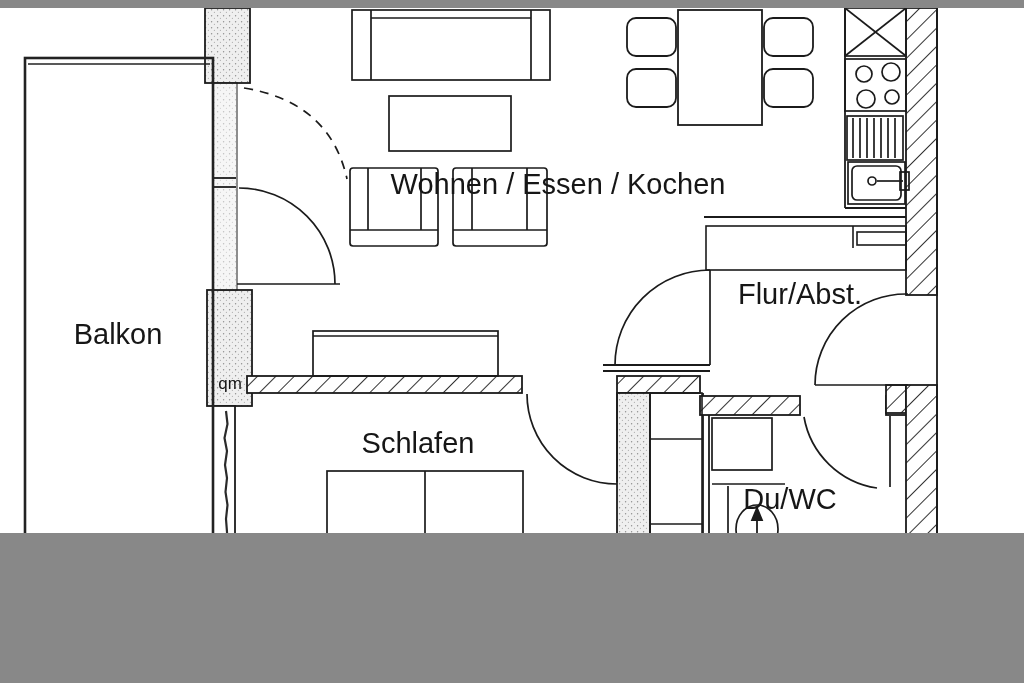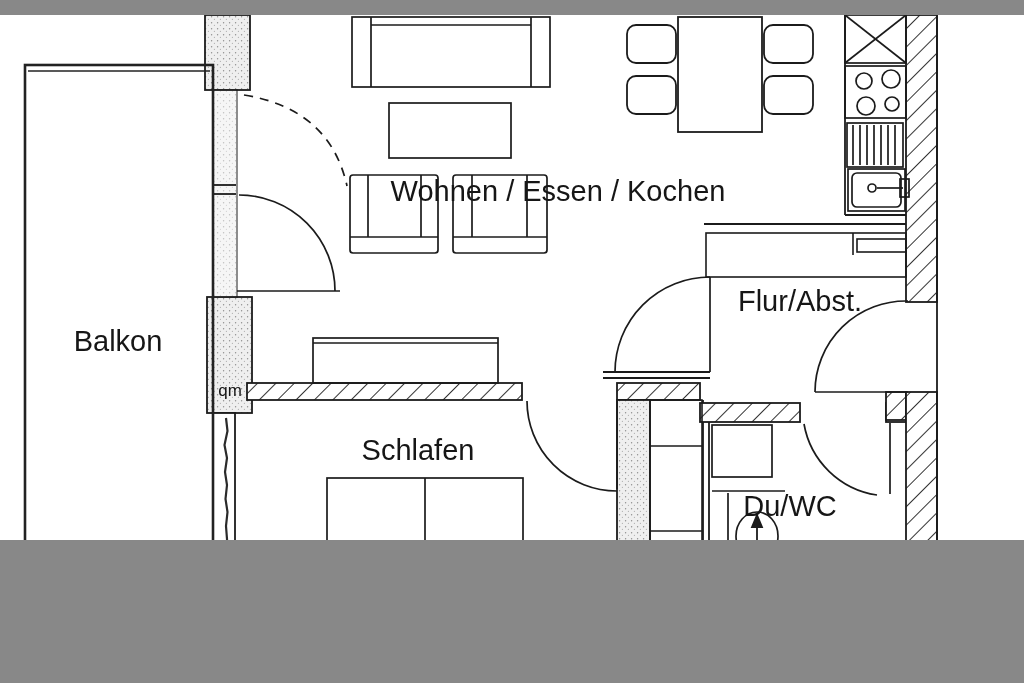--- a/index.html
+++ b/index.html
@@ -1,17 +1,17 @@
 <!DOCTYPE html>
 <html><head>
 <meta charset="utf-8">
 <style>
   html,body{margin:0;padding:0;background:#888;}
   #stage{
-    width:1024px;height:525px;position:relative;margin:15px auto;
+    width:1024px;height:525px;position:relative;margin:8px auto;
     background:#ffffff;overflow:hidden;
     font-family:"Liberation Sans", sans-serif;
   }
   svg{display:block}
   .lbl{
     font-family:"Liberation Sans", sans-serif;
     fill:#161616;
   }
   .big{font-size:29px;}
   .small{font-size:17px;}

